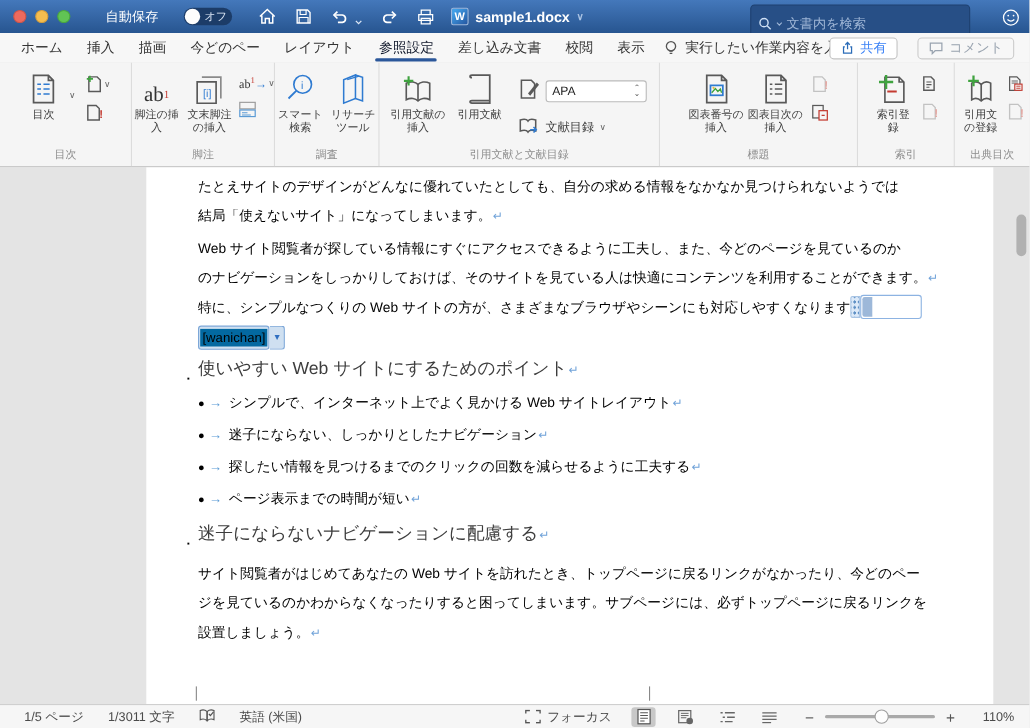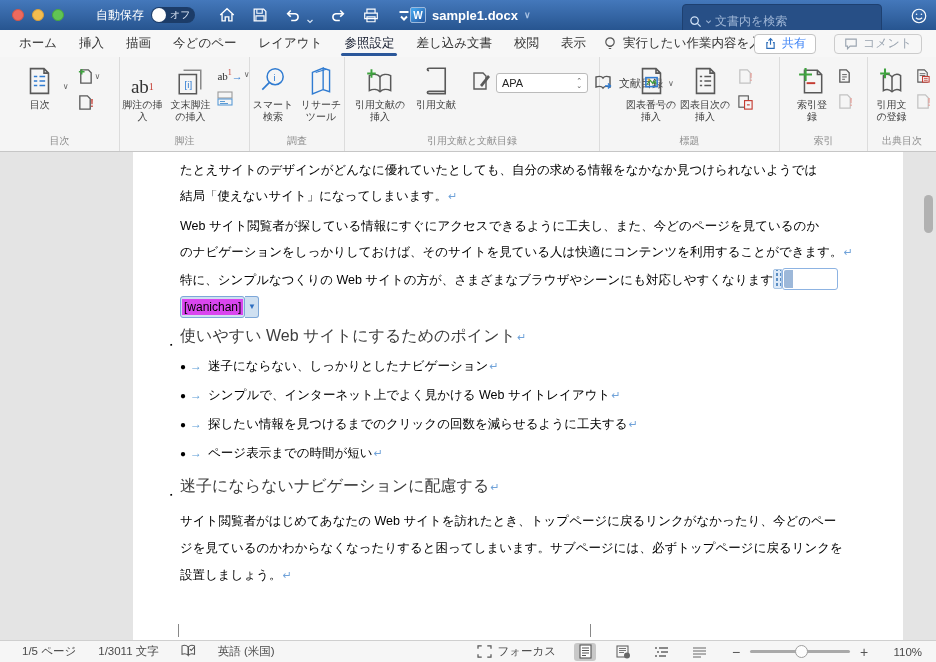--- a/index.html
+++ b/index.html
@@ -9,21 +9,21 @@
   
   .titlebar{position:absolute;top:0;left:0;width:936px;height:30px;
     background:linear-gradient(#4478bb,#2a5causes 90%);background:linear-gradient(#4478bb,#275590);
     display:flex;align-items:center;color:#fff;}
   .lights{display:flex;gap:8px;margin-left:12px;}
   .light{width:12px;height:12px;border-radius:50%;display:inline-block;}
   .light.red{background:#ed6a5e;border:1px solid #d35548;}
   .light.yellow{background:#f5bd4f;border:1px solid #d9a03c;}
   .light.green{background:#61c454;border:1px solid #4aa73e;}
   .autosave{display:flex;align-items:center;gap:7px;margin-left:32px;font-size:12px;}
-  .toggle{width:44px;height:16px;border-radius:9px;background:#1c3c68;display:flex;align-items:center;gap:4px;padding:1px;cursor:default;}
+  .toggle{width:44px;height:16px;border-radius:9px;background:#1c3c68;display:flex;align-items:center;gap:4px;padding:1px;cursor:default;margin-left:16px;}
   .knob{width:14px;height:14px;border-radius:50%;background:#fdfdfd;}
   .toggle .state{font-size:10px;color:#dbe6f5;}
   .tb-ics{display:flex;align-items:center;gap:14px;margin-left:22px;}
   .tb-ic{width:19px;height:19px;display:inline-flex;align-items:center;justify-content:center;}
   .tb-ic svg{width:18px;height:18px;}
   .mini-chev{width:8px;height:8px;margin-left:-10px;}
   .doctitle{position:absolute;left:410px;top:0;height:30px;display:flex;align-items:center;gap:6px;font-size:13px;font-weight:bold;color:#fff;}
   .wordic{width:16px;height:16px;background:#2b579a;border:1px solid #9db9dd;border-radius:2px;color:#fff;
     font-size:10px;font-weight:bold;display:flex;align-items:center;justify-content:center;background:linear-gradient(135deg,#41a0e8 15%,#2456a0);}
   .title-chev{color:#a9c2e2;font-size:9px;}
@@ -56,41 +56,41 @@
   .smallbtn{display:flex;align-items:center;gap:1px;}
   svg.ico{stroke:#595959;fill:none;stroke-width:1.4;}
   .chev{font-size:8px;color:#666;}
   .ab{font-size:19px;color:#333;font-family:"Liberation Serif",serif;line-height:18px;}
   .ab sup{color:#c43b31;font-size:10px;}
   .ab-small{font-size:11px;color:#333;font-family:"Liberation Serif",serif;}
   .ab-small sup{color:#c43b31;font-size:8px;}
   .apa-box{width:92px;height:20px;background:#fff;border:1px solid #bbb;border-radius:3px;display:flex;align-items:center;padding:0 5px;font-size:11px;color:#222;}
   .apa-box .steppers{margin-left:auto;display:flex;flex-direction:column;font-size:7px;line-height:5px;color:#555;}
   .cite-row{display:flex;align-items:center;gap:5px;height:26px;}
-  .cite-col{display:flex;gap:6px;padding-top:8px;}
+  .cite-col{display:flex;flex-direction:column;gap:6px;padding-top:8px;}
   .inline-lbl{font-size:11px;color:#3c3c3c;white-space:nowrap;}
 
   
   .docarea{position:absolute;top:152px;left:0;width:936px;height:488px;background:#e4e4e4;overflow:hidden;}
   .page{position:absolute;left:133px;top:0;width:770px;height:488px;background:#fff;}
   .doccontent{position:absolute;left:47px;top:5px;right:30px;font-size:12.5px;color:#000;}
   .dline{height:26px;line-height:26px;white-space:nowrap;}
   .pilcrow{color:#71a3d9;font-size:11px;margin-left:1px;}
   .h1line{font-size:16px;color:#3d3d3d;height:26px;line-height:26px;position:relative;white-space:nowrap;}
   .hmark{position:absolute;left:-10px;top:9px;font-size:7px;color:#000;}
   .bl{height:29px;line-height:29px;white-space:nowrap;}
   .bullet-dot{color:#000;font-size:10px;margin-right:4px;}
   .tabarrow{color:#5b9bd5;margin-right:6px;font-size:12px;}
   .cc-handle{display:inline-block;width:9px;height:20px;vertical-align:-5px;background:#dce9f8;border:1px solid #a8c4e4;border-radius:2px 0 0 2px;
     background-image:radial-gradient(#5d8fc4 1px,transparent 1.2px);background-size:4px 5px;background-position:1px 2px;}
   .cc-empty{display:inline-block;width:56px;height:22px;vertical-align:-6px;background:#fff;border:1px solid #8db3e2;border-radius:3px;position:relative;}
   .cc-empty .selbar{position:absolute;left:1px;top:1px;bottom:1px;width:9px;background:#9db8d9;border-radius:2px 0 0 2px;}
   .wanline{height:25px;margin-top:1px;display:flex;align-items:center;}
   .wanichan{display:inline-flex;align-items:center;border:1px solid #7da7d8;border-radius:3px;background:#cfe0f1;height:22px;padding:0 1px;}
-  .wanichan .seltext{background:#d946ef;font-size:12px;padding:1px 2px;color:#000;}
+  .wanichan .seltext{background:#0369a1;font-size:12px;padding:1px 2px;color:#000;}
   .wanichan-dd{width:14px;height:22px;background:#cfe0f1;border:1px solid #7da7d8;border-left:none;border-radius:0 3px 3px 0;
     display:inline-flex;align-items:center;justify-content:center;font-size:8px;color:#2f6fc1;}
   .tmark{position:absolute;width:1px;height:13px;background:#888;top:0;}
   .scrollthumb{position:absolute;right:3px;top:43px;width:9px;height:38px;border-radius:5px;background:#b1b1b1;}
 
   
   .statusbar{position:absolute;bottom:0;left:0;width:936px;height:22px;background:#f6f6f6;border-top:1px solid #cfcfcf;
     display:flex;align-items:center;font-size:11.5px;color:#4a4a4a;}
   .sb-item{margin-left:22px;white-space:nowrap;}
   .sb-right{margin-left:auto;display:flex;align-items:center;}
@@ -483,22 +483,22 @@
             <span class="seltext">[wanichan]</span>
           </span>
           <span class="wanichan-dd">
             <span>▼</span>
           </span>
       </div>
       <div class="h1line" style="margin-top:4px">
         <span class="hmark">▪</span><span>使いやすい Web サイトにするためのポイント</span><span class="pilcrow">↵</span>
       </div>
       <div style="height:3px"></div>
+      <div class="bl"><span class="bullet-dot">●</span><span class="tabarrow">→</span><span>シンプルで、インターネット上でよく見かける Web サイトレイアウト</span><span class="pilcrow">↵</span></div>
       <div class="bl"><span class="bullet-dot">●</span><span class="tabarrow">→</span><span>迷子にならない、しっかりとしたナビゲーション</span><span class="pilcrow">↵</span></div>
-      <div class="bl"><span class="bullet-dot">●</span><span class="tabarrow">→</span><span>シンプルで、インターネット上でよく見かける Web サイトレイアウト</span><span class="pilcrow">↵</span></div>
       <div class="bl"><span class="bullet-dot">●</span><span class="tabarrow">→</span><span>探したい情報を見つけるまでのクリックの回数を減らせるように工夫する</span><span class="pilcrow">↵</span></div>
       <div class="bl"><span class="bullet-dot">●</span><span class="tabarrow">→</span><span>ページ表示までの時間が短い</span><span class="pilcrow">↵</span></div>
       <div class="h1line" style="margin-top:5px">
         <span class="hmark">▪</span><span>迷子にならないナビゲーションに配慮する</span><span class="pilcrow">↵</span>
       </div>
       <div style="height:9px"></div>
       <div class="dline" style="height:27px;line-height:27px"><span>サイト閲覧者がはじめてあなたの Web サイトを訪れたとき、トップページに戻るリンクがなかったり、今どのペー</span></div>
       <div class="dline" style="height:27px;line-height:27px"><span>ジを見ているのかわからなくなったりすると困ってしまいます。サブページには、必ずトップページに戻るリンクを</span></div>
       <div class="dline" style="height:27px;line-height:27px"><span>設置しましょう。</span><span class="pilcrow">↵</span></div>
     </div>

